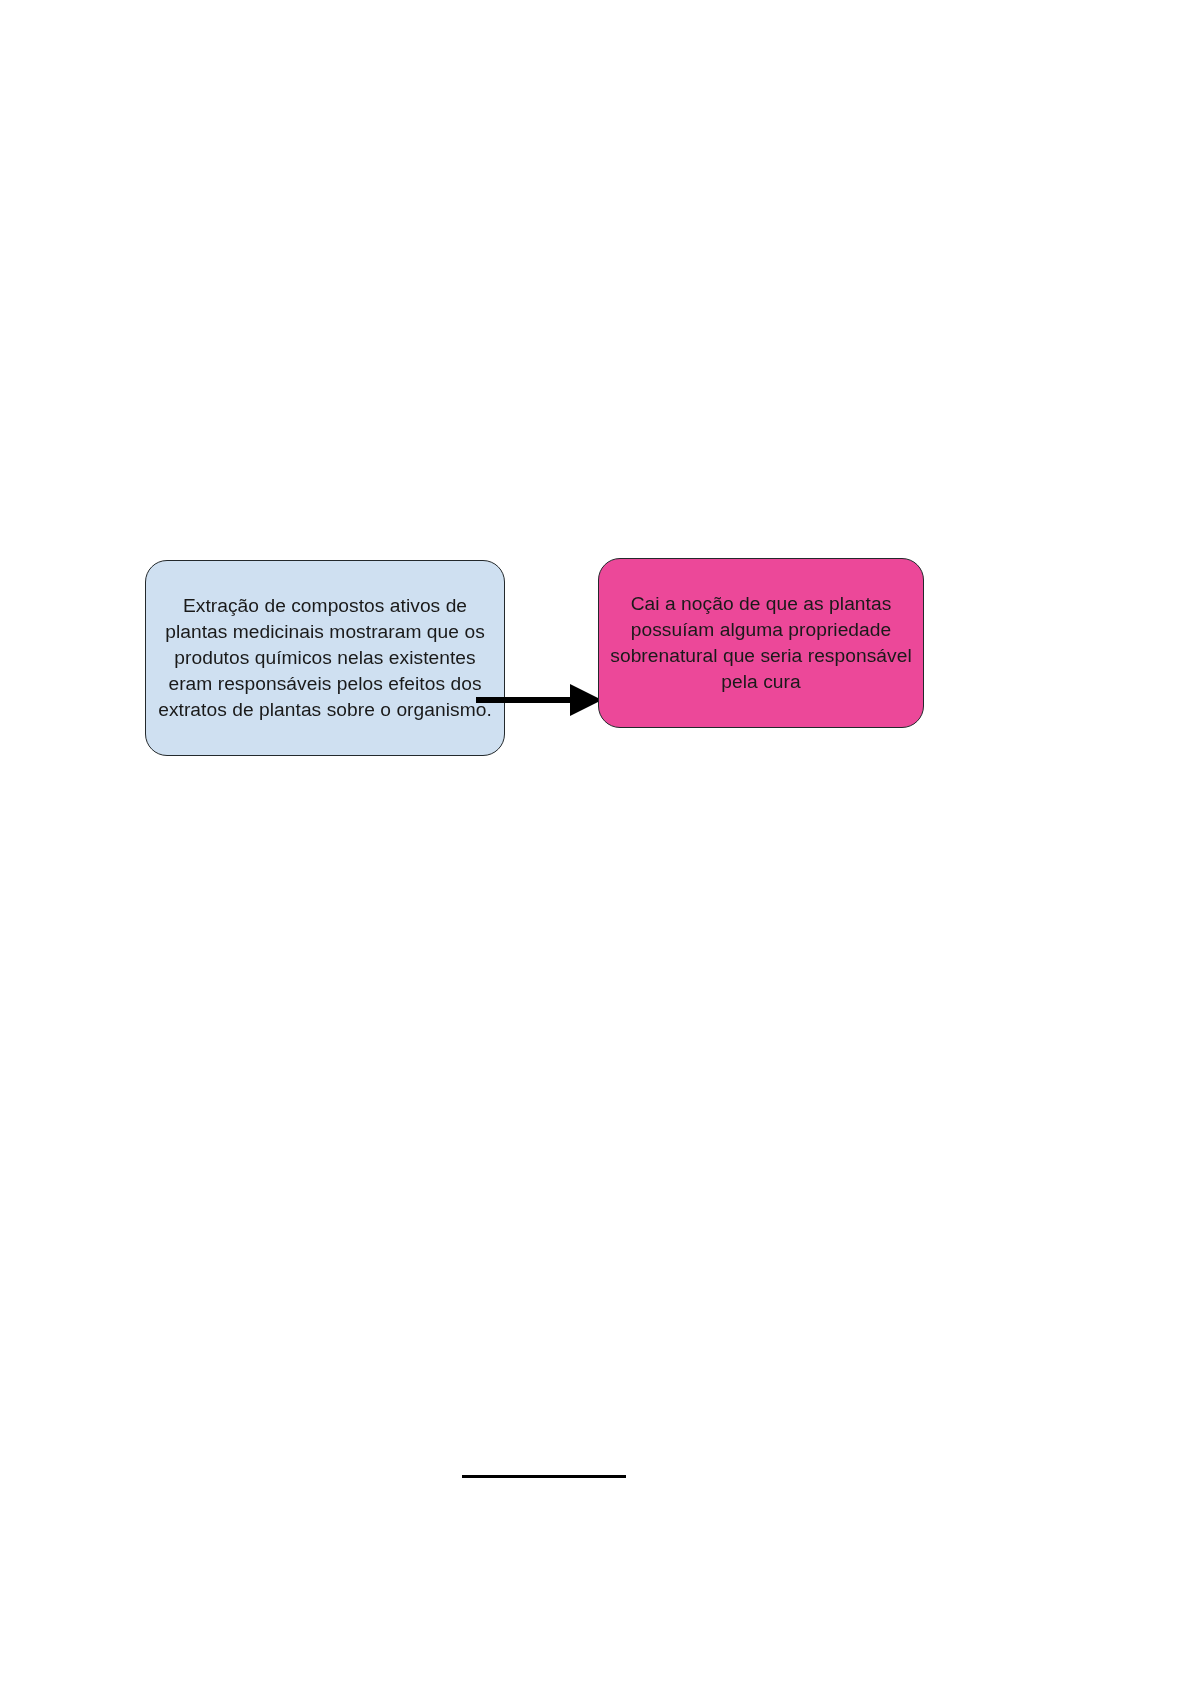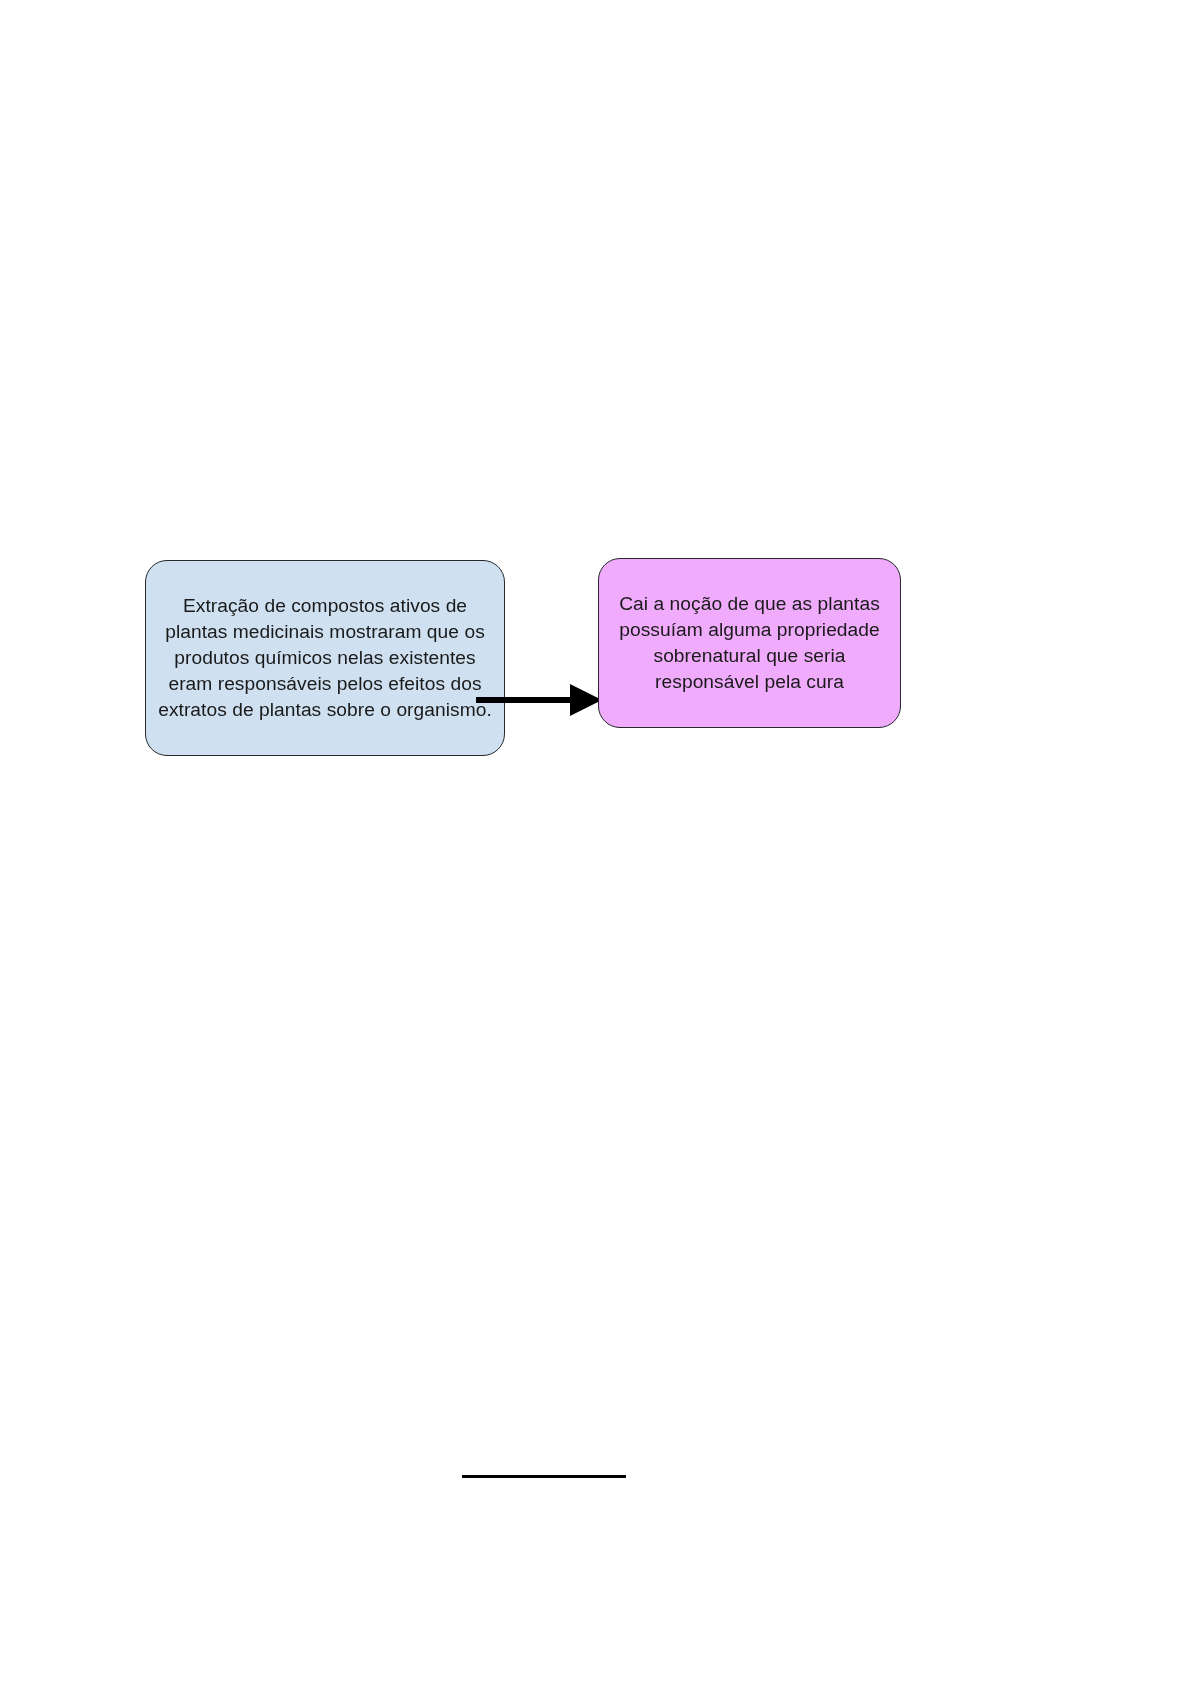--- a/index.html
+++ b/index.html
@@ -44,23 +44,23 @@
     top: 560px;
     width: 360px;
     height: 196px;
     background: #cfe0f1;
     font-size: 19.2px;
   }
 
   #node-notion {
     left: 598px;
     top: 558px;
-    width: 303px;
+    width: 326px;
     height: 170px;
-    background: #f0abfc;
+    background: #ec4899;
     font-size: 19.2px;
   }
 
   
   .connector {
     position: absolute;
     left: 474px;
     top: 676px;
     width: 130px;
     height: 48px;

